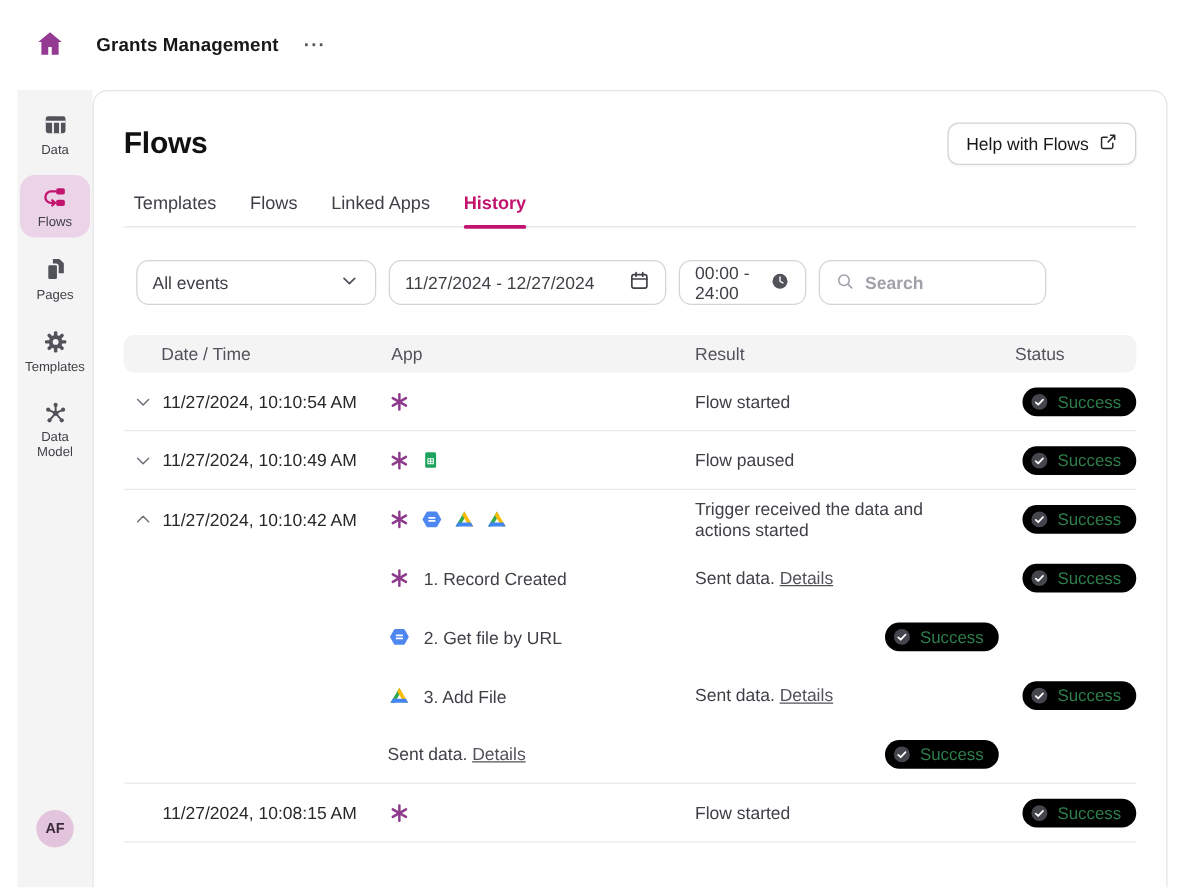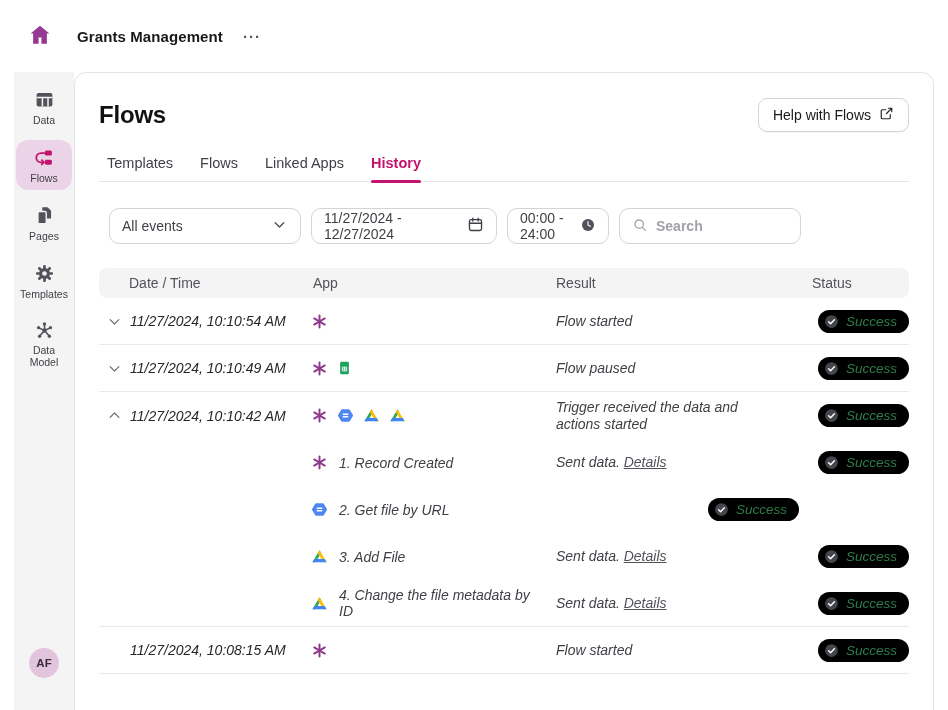--- a/index.html
+++ b/index.html
@@ -46,37 +46,37 @@
   .tab.active { color: #c2146e; font-weight: 700; }
   .tab.active::after { content: ""; position: absolute; left: 0; right: 0; bottom: -2px; height: 3px;
                        background: #c2146e; border-radius: 3px; }
 
   .filters { display: flex; gap: 10px; margin-top: 26px; padding-left: 10px; }
   .control { height: 36px; border: 1px solid #d4d4d8; border-radius: 10px; background: #fff;
              display: flex; align-items: center; padding: 0 12px; font-size: 14px; color: #3f3f46;
              cursor: pointer; }
   .control .grow { flex: 1; }
   .ctl-events { width: 192px; }
-  .ctl-date   { width: 186px; justify-content: space-between; }
+  .ctl-date   { width: 222px; justify-content: space-between; }
   .ctl-time   { width: 102px; }
   .ctl-search { width: 182px; gap: 8px; cursor: text; }
   .search-input { border: none; outline: none; width: 100%; font-size: 14px; color: #3f3f46;
                   font-family: inherit; background: transparent; font-weight: bold; }
   .search-input::placeholder { color: #a1a1aa; }
 
   
   .grid-cols { display: grid; grid-template-columns: 196px 246px 258px 1fr; align-items: center; }
   .thead { margin-top: 24px; height: 30px; background: #f4f4f5; border-radius: 8px;
            font-size: 14px; color: #52525b; font-weight: 500; }
   .th-date   { padding-left: 30px; }
   .th-app    { padding-left: 18px; }
   .th-result { padding-left: 15px; }
   .th-status { padding-left: 13px; }
 
-  .trow { min-height: 47px; font-style: italic; }
+  .trow { min-height: 47px; }
   .trow.bb { border-bottom: 1px solid #e9e9eb; }
   .c-date { display: flex; align-items: center; gap: 7px; padding-left: 6px;
             font-size: 14px; color: #27272a; }
   .chev { width: 18px; height: 18px; border: none; background: transparent; cursor: pointer;
           display: flex; align-items: center; justify-content: center; flex: none; }
   .chev.hidden { visibility: hidden; }
   .c-app { display: flex; align-items: center; gap: 9px; padding-left: 16px; }
   .app-ic { display: flex; align-items: center; flex: none; }
   .step-label { font-size: 14px; color: #3f3f46; margin-left: 2px; }
   .c-result { padding-left: 15px; padding-right: 14px; font-size: 14px; color: #3f3f46; line-height: 17px; }
@@ -446,30 +446,20 @@
                 <path d="M7.9 12.5l2.8 2.7 5.4-5.8" fill="none" stroke="#fff" stroke-width="2" stroke-linecap="round" stroke-linejoin="round"></path>
               </svg>
             </span>
           <span>Success</span>
         </span>
       </div>
     </div>
 
     <div class="trow grid-cols bb">
       <div class="c-date"></div>
-      <div class="c-app">
-        <span class="app-ic">
-          <svg width="17" height="17" viewBox="0 0 24 24">
-              <polygon points="12,3 14.3,7.2 6.6,20 2,20" fill="#34a853"></polygon>
-              <polygon points="12,3 22,20 17.4,20 9.7,7.2" fill="#fbbc04"></polygon>
-              <polygon points="4.6,15.4 19.4,15.4 22,20 2,20" fill="#4285f4"></polygon>
-            </svg>
-        </span>
-        <span class="step-label">4. Change the file metadata by ID</span>
-      </div>
       <div class="c-result">
         <span>Sent data.</span>
         <a class="details">Details</a>
       </div>
       <div class="c-status">
         <span class="badge">
           <span>
               <svg width="17" height="17" viewBox="0 0 24 24">
                 <circle cx="12" cy="12" r="9" fill="#45464d"></circle>
                 <path d="M7.9 12.5l2.8 2.7 5.4-5.8" fill="none" stroke="#fff" stroke-width="2" stroke-linecap="round" stroke-linejoin="round"></path>

